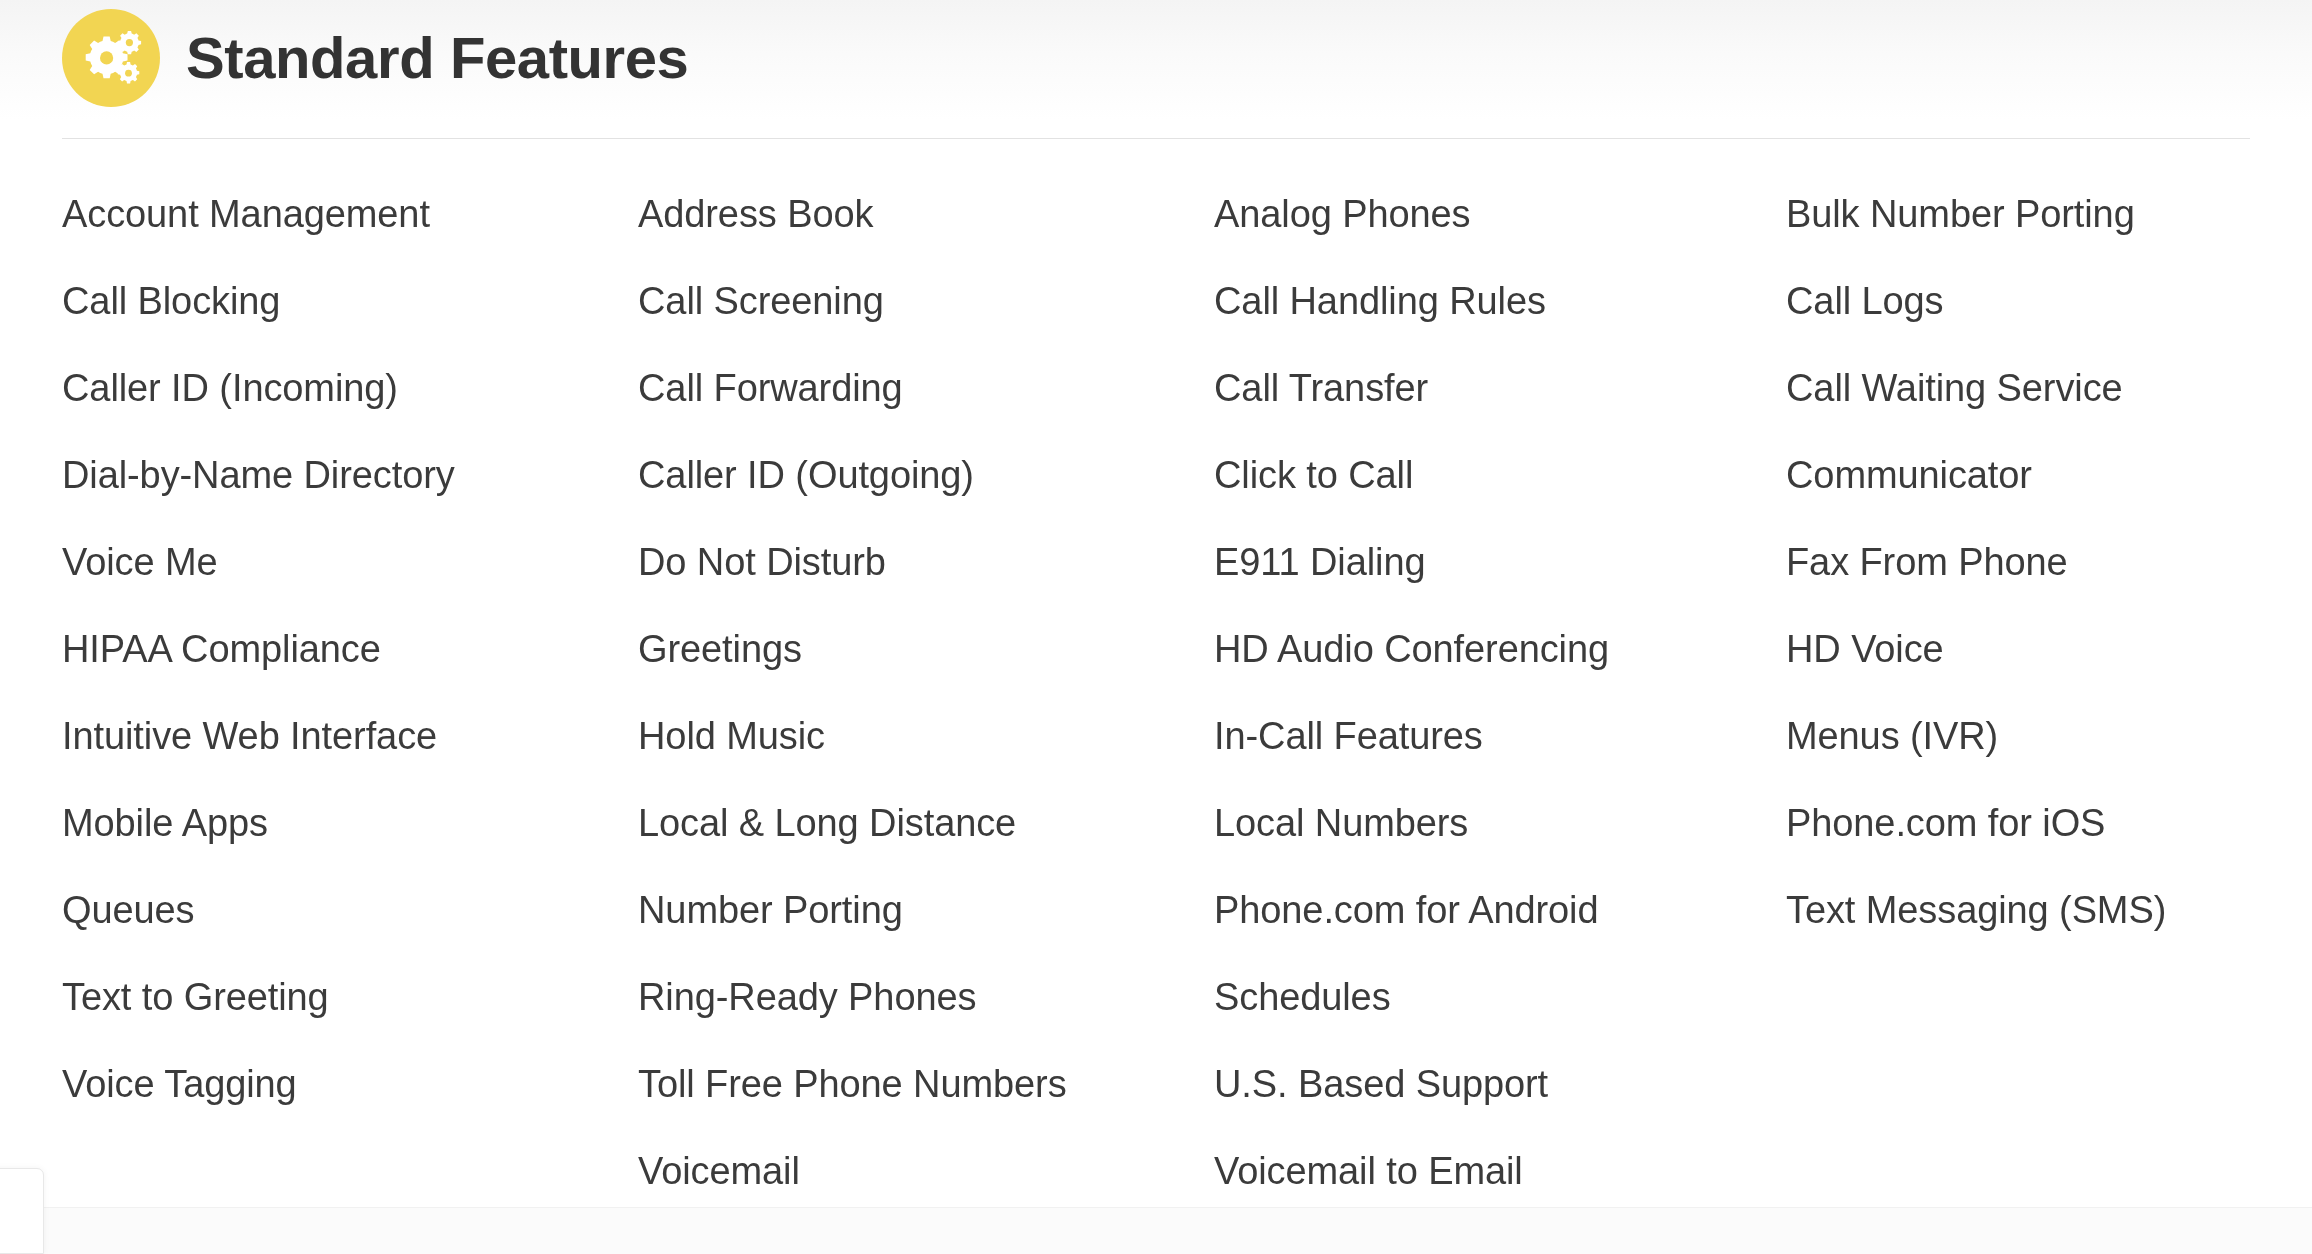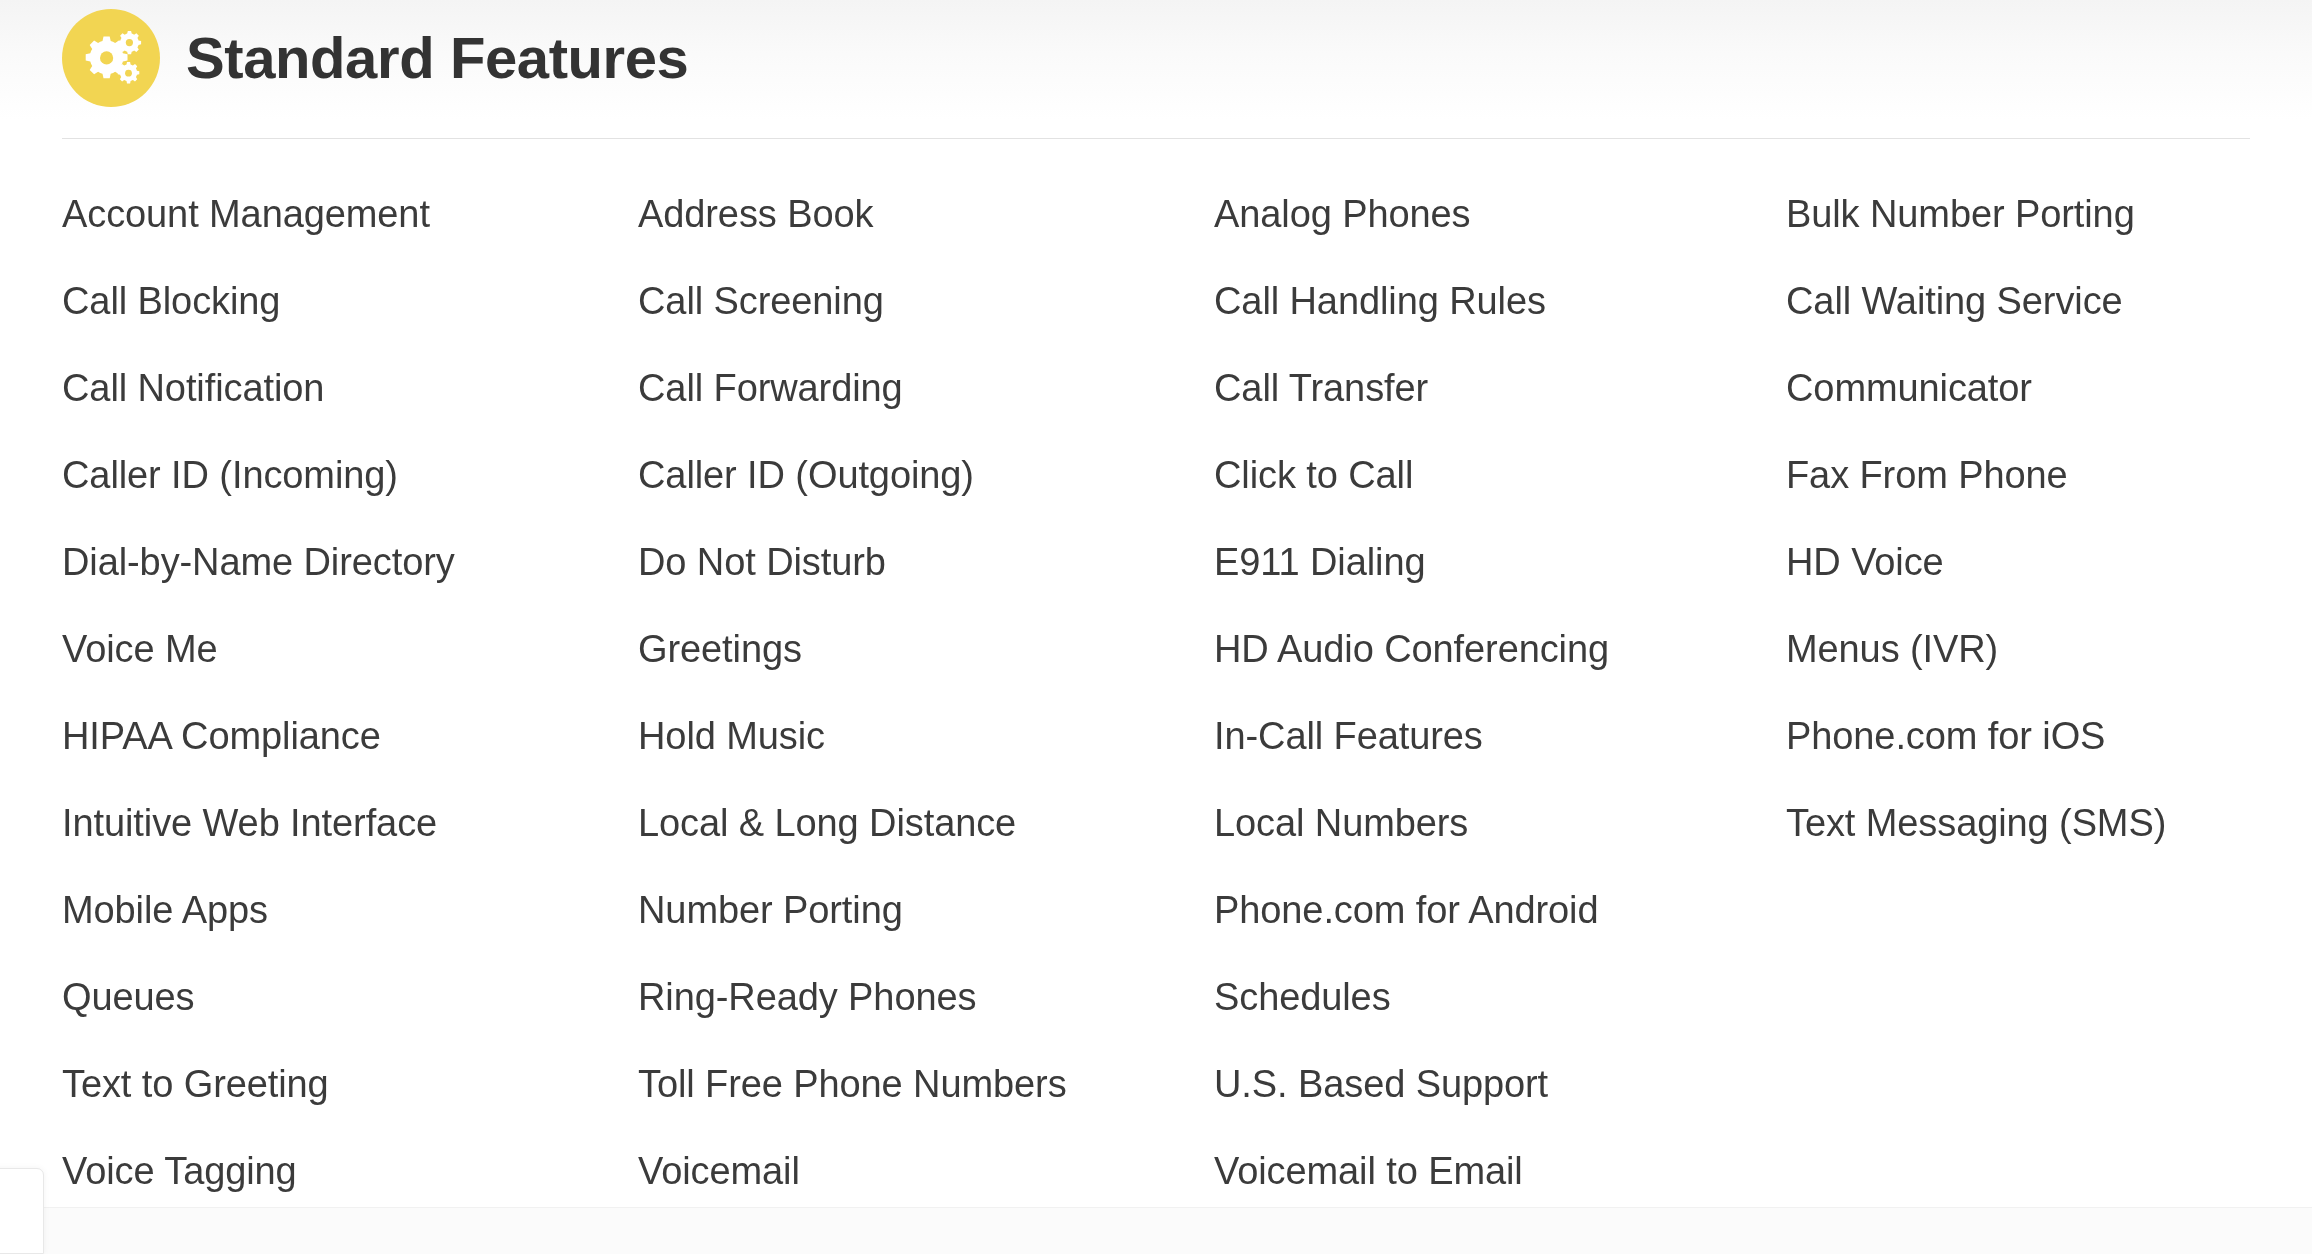--- a/index.html
+++ b/index.html
@@ -147,21 +147,20 @@
     <h1 class="page-title">Standard Features</h1>
   </div>
 
   <div class="divider"></div>
 
   <div class="features-grid">
 
     <div class="feature-col">
       <div class="feature-item">Account Management</div>
       <div class="feature-item">Call Blocking</div>
-      <div class="feature-item">Call Notification</div>
       <div class="feature-item">Caller ID (Incoming)</div>
       <div class="feature-item">Dial-by-Name Directory</div>
       <div class="feature-item">Voice Me</div>
       <div class="feature-item">HIPAA Compliance</div>
       <div class="feature-item">Intuitive Web Interface</div>
       <div class="feature-item">Mobile Apps</div>
       <div class="feature-item">Queues</div>
       <div class="feature-item">Text to Greeting</div>
       <div class="feature-item">Voice Tagging</div>
     </div>
@@ -191,20 +190,21 @@
       <div class="feature-item">In-Call Features</div>
       <div class="feature-item">Local Numbers</div>
       <div class="feature-item">Phone.com for Android</div>
       <div class="feature-item">Schedules</div>
       <div class="feature-item">U.S. Based Support</div>
       <div class="feature-item">Voicemail to Email</div>
     </div>
 
     <div class="feature-col">
       <div class="feature-item">Bulk Number Porting</div>
+      <div class="feature-item">Call Logs</div>
       <div class="feature-item">Call Waiting Service</div>
       <div class="feature-item">Communicator</div>
       <div class="feature-item">Fax From Phone</div>
       <div class="feature-item">HD Voice</div>
       <div class="feature-item">Menus (IVR)</div>
       <div class="feature-item">Phone.com for iOS</div>
       <div class="feature-item">Text Messaging (SMS)</div>
     </div>
 
   </div>

